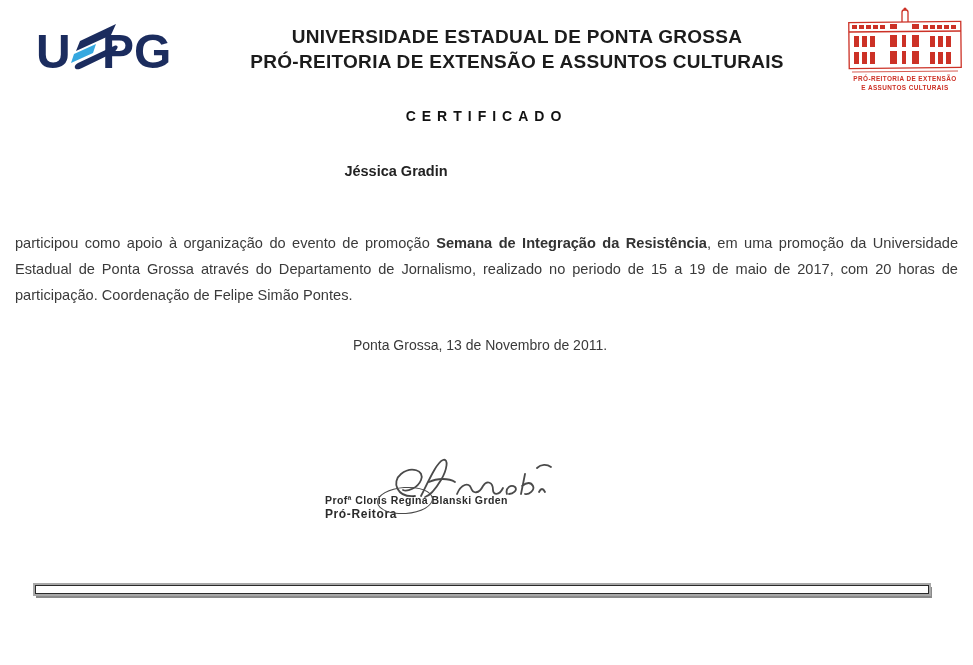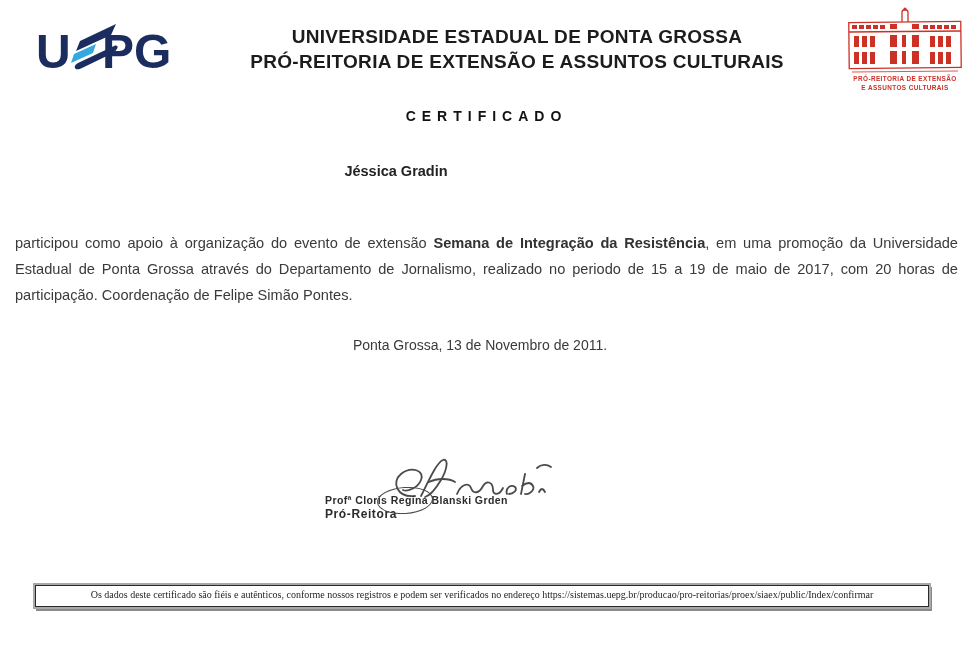--- a/index.html
+++ b/index.html
@@ -125,21 +125,21 @@
       <line x1="6" y1="66" x2="112" y2="65" stroke="#cc3126" stroke-width="0.8"></line>
       <text x="59" y="75" text-anchor="middle" font-family="Liberation Sans, sans-serif" font-size="6.4" font-weight="bold" fill="#cc3126" letter-spacing="0.4">PRÓ-REITORIA DE EXTENSÃO</text>
       <text x="59" y="84" text-anchor="middle" font-family="Liberation Sans, sans-serif" font-size="6.4" font-weight="bold" fill="#cc3126" letter-spacing="0.4">E ASSUNTOS CULTURAIS</text>
     </svg>
   </div>
 
   <div class="cert-title">CERTIFICADO</div>
 
   <div class="recipient">Jéssica Gradin</div>
 
-  <p class="body-par"><span>participou como apoio à organização do evento de extensão </span><b>Semana de Integração da Resistência</b><span>, em uma promoção da Universidade Estadual de Ponta Grossa através do Departamento de Jornalismo, realizado no periodo de 15 a 19 de maio de 2017, com 20 horas de participação. Coordenação de Felipe Simão Pontes.</span></p>
+  <p class="body-par"><span>participou como apoio à organização do evento de promoção </span><b>Semana de Integração da Resistência</b><span>, em uma promoção da Universidade Estadual de Ponta Grossa através do Departamento de Jornalismo, realizado no periodo de 15 a 19 de maio de 2017, com 20 horas de participação. Coordenação de Felipe Simão Pontes.</span></p>
 
   <div class="date-line">Ponta Grossa, 13 de Novembro de 2011.</div>
 
   <div class="sig-block">
     <svg class="sig-svg" width="170" height="52" viewBox="0 0 170 52">
       <g stroke="#4a4a4a" stroke-width="1.8" fill="none" stroke-linecap="round">
 
         <path d="M30,44 C12,46 6,30 16,22 C26,14 40,18 36,28 C33,36 22,40 18,38"></path>
 
         <path d="M36,44 C44,28 52,10 58,8 C64,6 62,18 56,28 C50,38 44,44 40,45"></path>
@@ -155,17 +155,16 @@
     </svg>
     <div class="sig-name">
       <span>Profª Cloris Regina Blanski Grden</span>
       <span class="sig-ellipse"></span>
     </div>
     <div class="sig-role">Pró-Reitora</div>
   </div>
 
   <div class="footer-box">
     <div class="footer-inner">
-      <div>Os dados deste certificado são fiéis e autênticos, conforme nossos registros e podem ser verificados no endereço https://sistemas.uepg.br/producao/pro-reitorias/proex/siaex/public/Index/confirmar</div>
     </div>
   </div>
 
 </div>
 
 </body></html>

